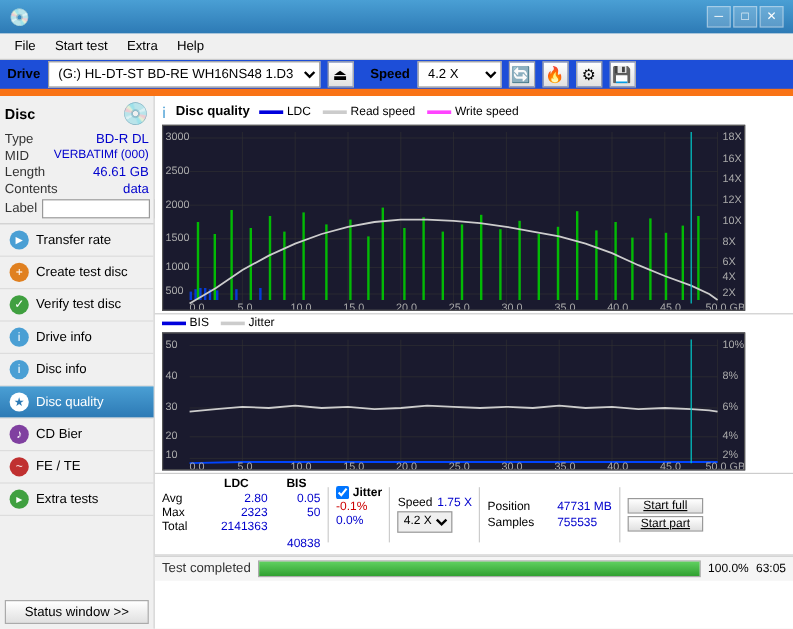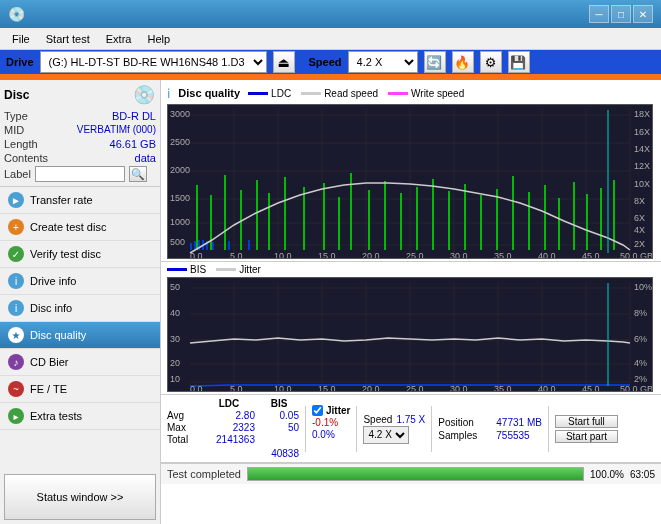--- a/index.html
+++ b/index.html
@@ -80,21 +80,21 @@
     }
 
     
     .main-layout {
       display: flex;
       height: calc(524px - 28px - 22px - 30px);
     }
 
     
     .sidebar {
-      width: 161px;
+      width: 129px;
       background: #f0f0f0;
       border-right: 1px solid #ccc;
       display: flex;
       flex-direction: column;
       flex-shrink: 0;
     }
 
     
     .disc-panel {
       border-bottom: 1px solid #ccc;
@@ -161,21 +161,21 @@
     .nav-icon-blue { background: #4a9fd4; color: white; }
     .nav-icon-orange { background: #e08020; color: white; }
     .nav-icon-active { background: white; color: #2d7ab5; }
     .nav-icon-green { background: #40a040; color: white; }
     .nav-icon-purple { background: #8040a0; color: white; }
     .nav-icon-red { background: #c03030; color: white; }
 
     
     .status-btn {
       margin: 4px;
-      padding: 16px 8px;
+      padding: 3px 8px;
       background: linear-gradient(to bottom, #fff, #e0e0e0);
       border: 1px solid #aaa;
       font-size: 11px;
       cursor: pointer;
       text-align: center;
     }
 
     
     .content-area {
       flex: 1;
@@ -210,20 +210,21 @@
     .status-text { font-size: 11px; color: #333; }
 
     .start-btns { display: flex; flex-direction: column; gap: 2px; }
     .start-btn {
       padding: 0 10px;
       font-size: 10px;
       border: 1px solid #999;
       background: linear-gradient(to bottom, #fff, #e0e0e0);
       cursor: pointer;
       white-space: nowrap;
+      text-decoration: underline;
     }
 
     .divider-v { width: 1px; background: #ccc; margin: 0 4px; }
   </style>
 </head>
 <body>
 
 <div class="title-bar">
   <div class="title-bar-left">
     <span style="font-size:14px;">💿</span>

